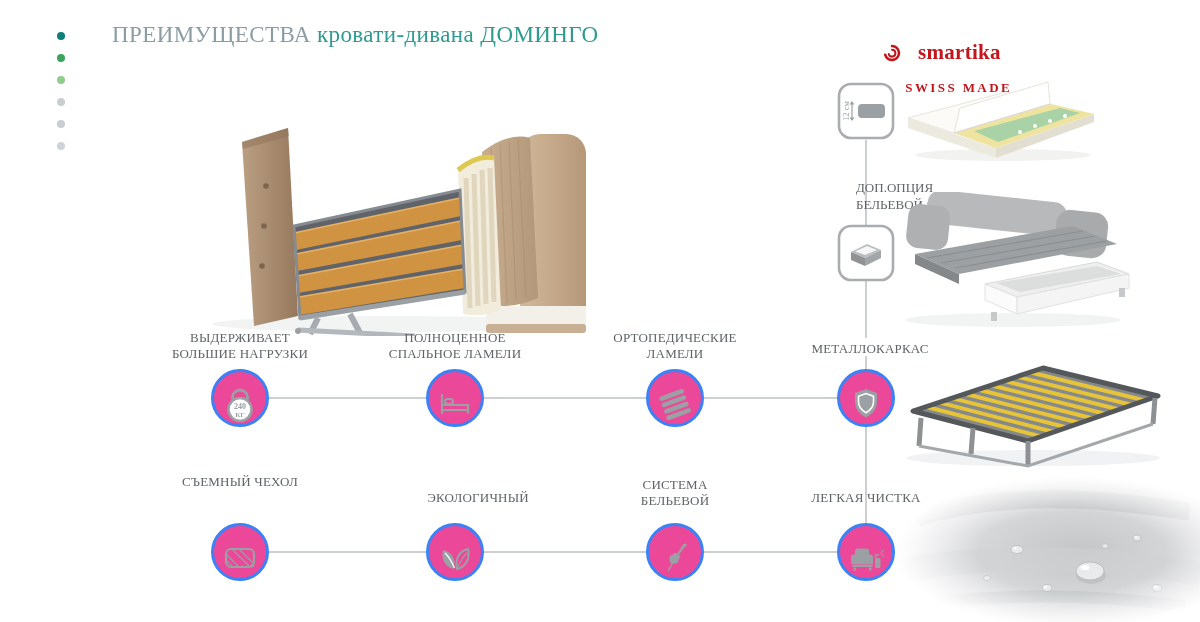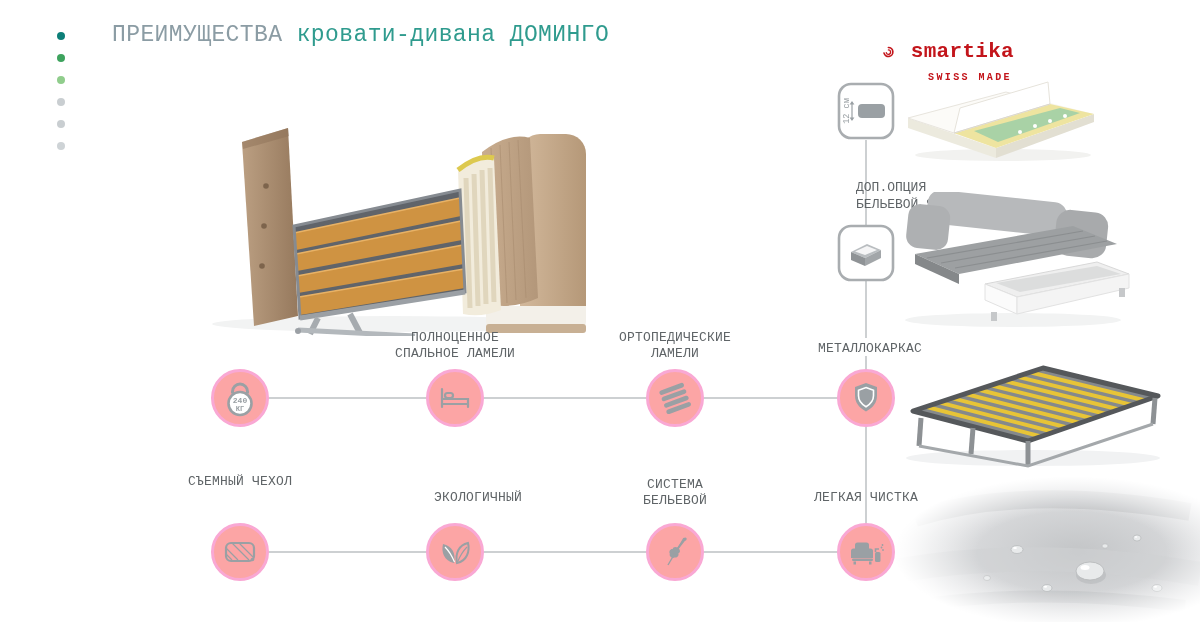--- a/index.html
+++ b/index.html
@@ -1,42 +1,42 @@
 <!DOCTYPE html>
 <html><head>
 <meta charset="utf-8">
 <style>
   *{margin:0;padding:0;box-sizing:border-box}
   html,body{background:#fff}
   .slide{position:relative;width:1200px;height:622px;background:#fff;overflow:hidden;
-         font-family:Liberation Mono, monospace;}
+         font-family:Liberation Serif, serif;}
   .title{position:absolute;left:112px;top:22px;font-size:23px;letter-spacing:.4px;white-space:nowrap}
   .title .muted{color:#8b9ca4}
   .title .accent{color:#2f9b8e}
   .dots{position:absolute;left:57px;top:32px;display:flex;flex-direction:column;gap:14px}
   .dots span{width:8px;height:8px;border-radius:50%;display:block}
   .d1{background:#0d7f78}.d2{background:#3ea35e}.d3{background:#90cd8c}
   .d4{background:#c9ced1}.d5{background:#c9ced1}.d6{background:#ced3d6}
   .h-line,.v-line{position:absolute;background:#cdd0d2}
   .h-line{height:2px}
   .v-line{width:2px;left:865px}
   .feature-label{position:absolute;transform:translateX(-50%);text-align:center;font-size:13px;
                  line-height:1.25;color:#5f6467;white-space:pre-line;letter-spacing:.2px}
   .option-label{position:absolute;left:856px;top:180px;font-size:13px;line-height:1.3;
                 color:#5f6467;white-space:pre-line;text-align:left}
-  .feature-circle{position:absolute;width:58px;height:58px;border-radius:50%;background:#fca5a5;
-                  border:3px solid #f9a8d4;transform:translate(-50%,-50%);
-                  display:flex;align-items:center;justify-content:center}
+  .feature-circle{position:absolute;width:58px;height:58px;border-radius:50%;background:#ec4899;
+                  border:3px solid #3b82f6;transform:translate(-50%,-50%);
+                  display:flex;align-items:flex-end;justify-content:center}
   .square-icon{position:absolute;width:58px;height:58px;transform:translateX(-50%)}
   .photo{position:absolute}
   .brand{position:absolute;left:882px;top:40px;width:132px}
   .brand-row{display:flex;align-items:center;gap:16px}
   .brand-name{font-size:21px;font-weight:bold;color:#c3151b;letter-spacing:.3px}
-  .brand-tagline{font-size:10px;font-weight:bold;color:#c3151b;letter-spacing:2.4px;
-                 text-align:right;margin-top:9px;padding-right:2px}
+  .brand-tagline{font-size:13px;font-weight:bold;color:#c3151b;letter-spacing:2.4px;
+                 text-align:right;margin-top:15px;padding-right:2px}
   .fabric-wrap{position:absolute;left:895px;top:476px;width:305px;height:146px}
   .fade{position:absolute;inset:0;
         background:radial-gradient(ellipse 62% 55% at 58% 52%, rgba(255,255,255,0) 50%, #fff 94%)}
 </style>
 </head>
 <body>
 
 <div class="slide">
 
   <div class="dots">
@@ -221,20 +221,22 @@
         <ellipse cx="241" cy="61" rx="1.3" ry=".8" fill="#fff"></ellipse>
         <ellipse cx="92" cy="102" rx="3.5" ry="2.5" fill="#e8eaeb" stroke="#b5b7b9" stroke-width=".6"></ellipse>
         <ellipse cx="262" cy="112" rx="5" ry="3.5" fill="#e8eaeb" stroke="#b5b7b9" stroke-width=".7"></ellipse>
         <ellipse cx="260.5" cy="110.8" rx="1.6" ry="1" fill="#fff"></ellipse>
         <ellipse cx="210" cy="70" rx="3" ry="2.2" fill="#e8eaeb" stroke="#b5b7b9" stroke-width=".6"></ellipse>
       </g>
     </svg>
     <div class="fade"></div>
   </div>
 
+  <div class="feature-label" style="left:240px;top:330px">ВЫДЕРЖИВАЕТ
+БОЛЬШИЕ НАГРУЗКИ</div>
   <div class="feature-label" style="left:455px;top:330px">ПОЛНОЦЕННОЕ
 СПАЛЬНОЕ ЛАМЕЛИ</div>
   <div class="feature-label" style="left:675px;top:330px">ОРТОПЕДИЧЕСКИЕ
 ЛАМЕЛИ</div>
   <div class="feature-label" style="left:870px;top:341px">МЕТАЛЛОКАРКАС</div>
 
   <div class="feature-label" style="left:240px;top:474px">СЪЕМНЫЙ ЧЕХОЛ</div>
   <div class="feature-label" style="left:478px;top:490px">ЭКОЛОГИЧНЫЙ</div>
   <div class="feature-label" style="left:675px;top:477px">СИСТЕМА
 БЕЛЬЕВОЙ</div>

